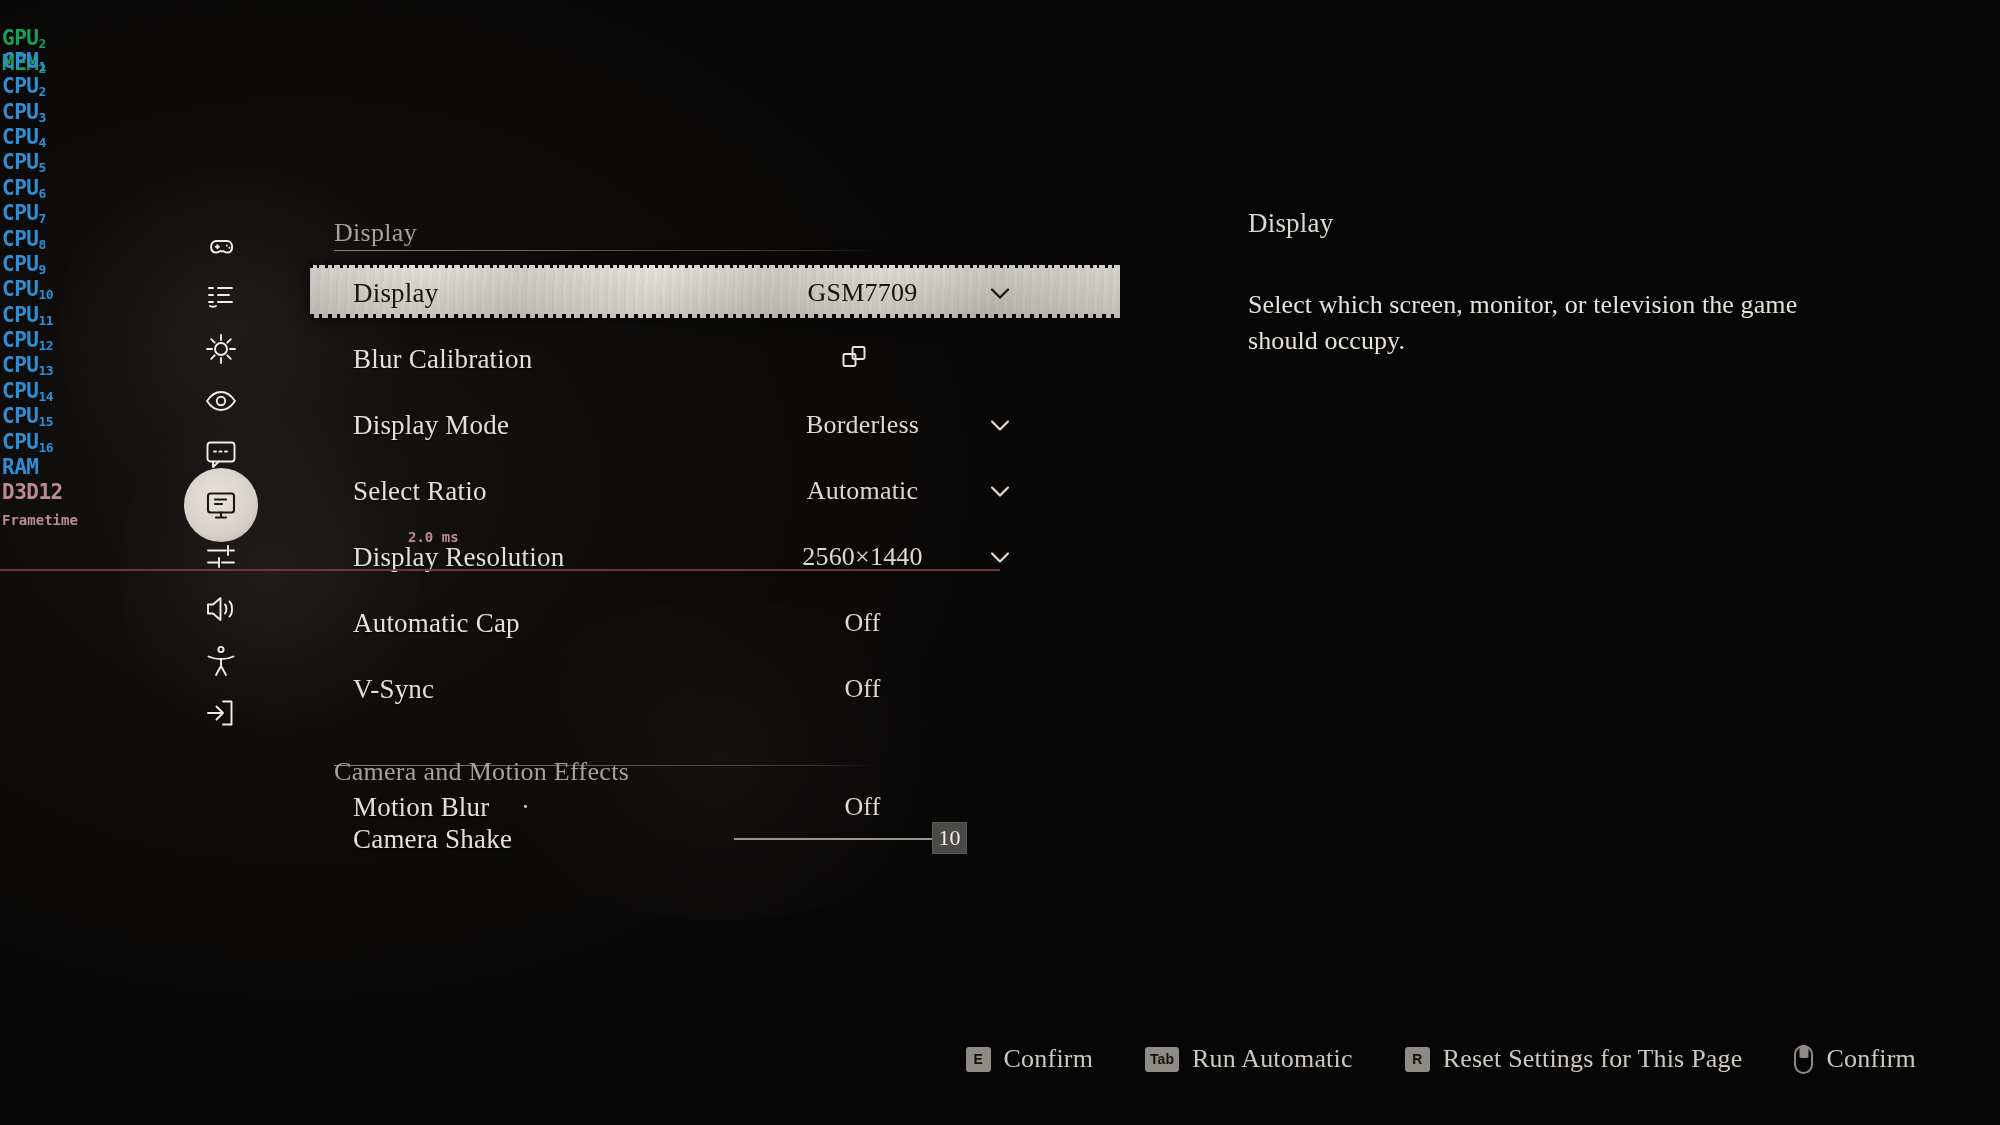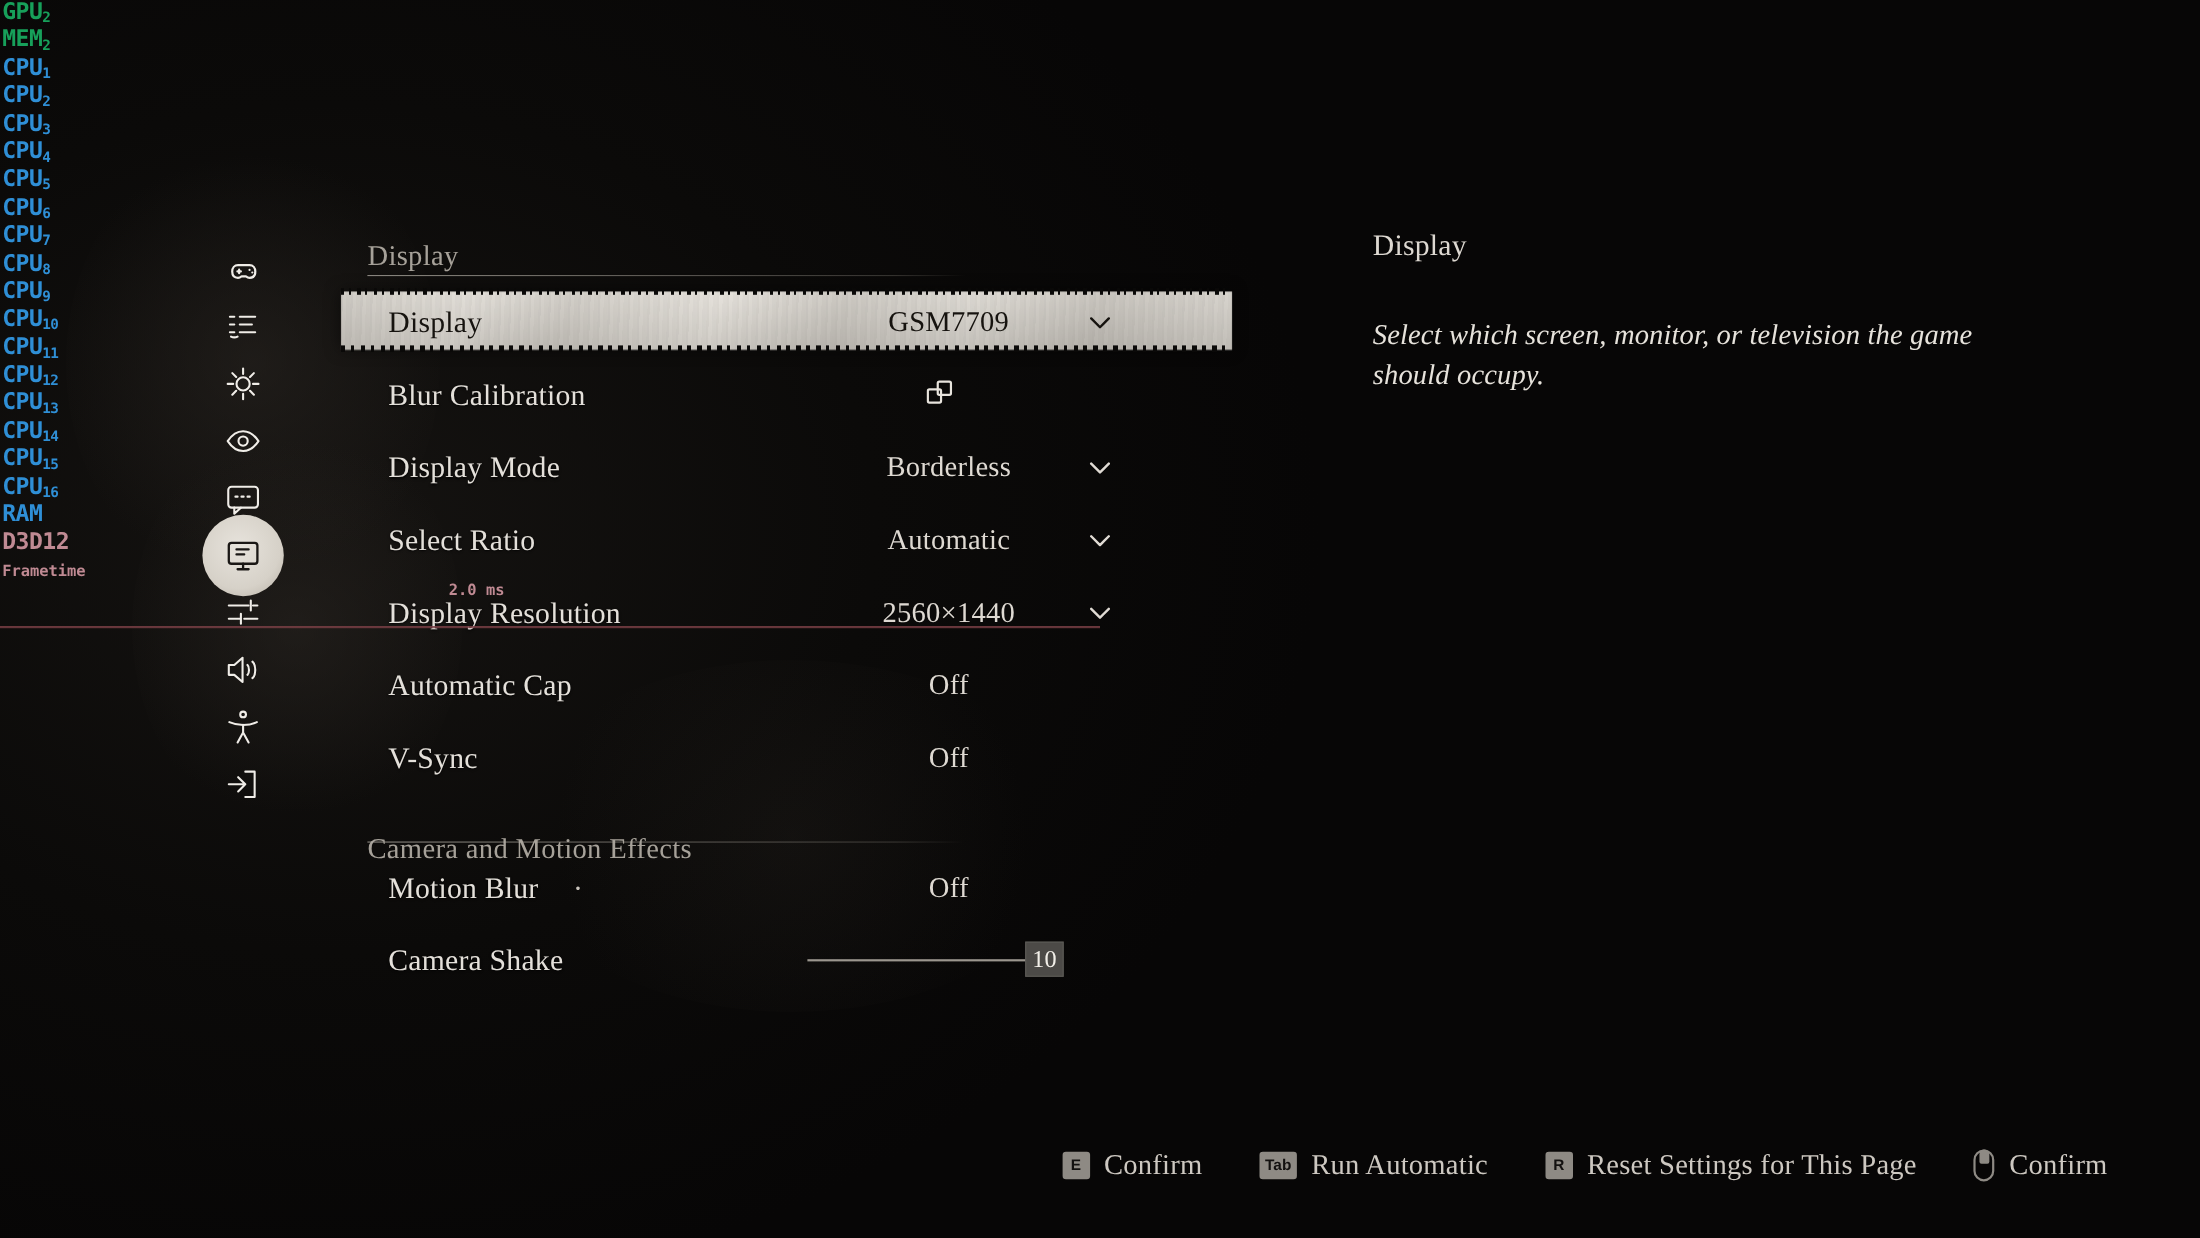--- a/index.html
+++ b/index.html
@@ -32,21 +32,21 @@
     white-space:pre;
     z-index:40;
     line-height:1;
   }
   .ov-row { position:relative; height:25.4px; }
   .ov-lbl {
     position:absolute; left:2px; top:0;
     font-size:21px; letter-spacing:-0.5px;
   }
   .ov-lbl .sub { font-size:13px; vertical-align:baseline; position:relative; top:3px; }
-  .c-gpu { color:#17a05a; }
+  .c-gpu { color:#17a05a;margin-top:28px; }
   .c-cpu { color:#2f8fd6; }
   .c-ram { color:#2f8fd6; }
   .c-d3d { color:#c08a93; }   
 
   #frametime-label {
     position:absolute; left:2px; top:512px;
     font-family:"DejaVu Sans Mono", monospace; font-weight:bold;
     font-size:14px; color:#c08a93; z-index:40;
   }
   #frametime-ms {
@@ -167,21 +167,21 @@
     background:#4c4a47; display:flex; align-items:center; justify-content:center;
     color:#f2efe9; font-size:22px; border:1px solid #5c5a56;
   }
 
   
   #desc { position:absolute; left:1248px; top:208px; width:560px; z-index:25; }
   #desc .d-title {
     color:#ddd8d1; font-size:27px; margin-bottom:48px; letter-spacing:.2px;
   }
   #desc .d-body {
-    color:#e6e2db; font-size:26px; line-height:1.37; letter-spacing:.1px;font-style:italic;
+    color:#e6e2db; font-size:26px; line-height:1.37; letter-spacing:.1px;
   }
 
   
   #footer {
     position:absolute; left:0; bottom:44px; width:2000px; height:44px;
     display:flex; align-items:center; justify-content:flex-end;
     padding-right:84px; gap:52px; z-index:30;
   }
   .prompt { display:flex; align-items:center; gap:13px; }
   .prompt .key {
@@ -353,21 +353,21 @@
       </div>
       <div class="row" style="top: 458px;">
         <div class="label">V-Sync</div>
         <div class="value">Off</div>
       </div>
       <div class="row" style="top: 576px; text-decoration: underline;">
         <div class="label">Motion Blur</div>
         <div class="dot" style="left: 201px;">·</div>
         <div class="value">Off</div>
       </div>
-      <div class="row" style="top: 642px;">
+      <div class="row" style="top: 608px;">
         <div class="label">Camera Shake</div>
         <div class="slider">
           <div class="track"></div>
           <div class="box">10</div>
         </div>
       </div>
     </div>
 
   <div id="desc">
     <div class="d-title">Display</div>

